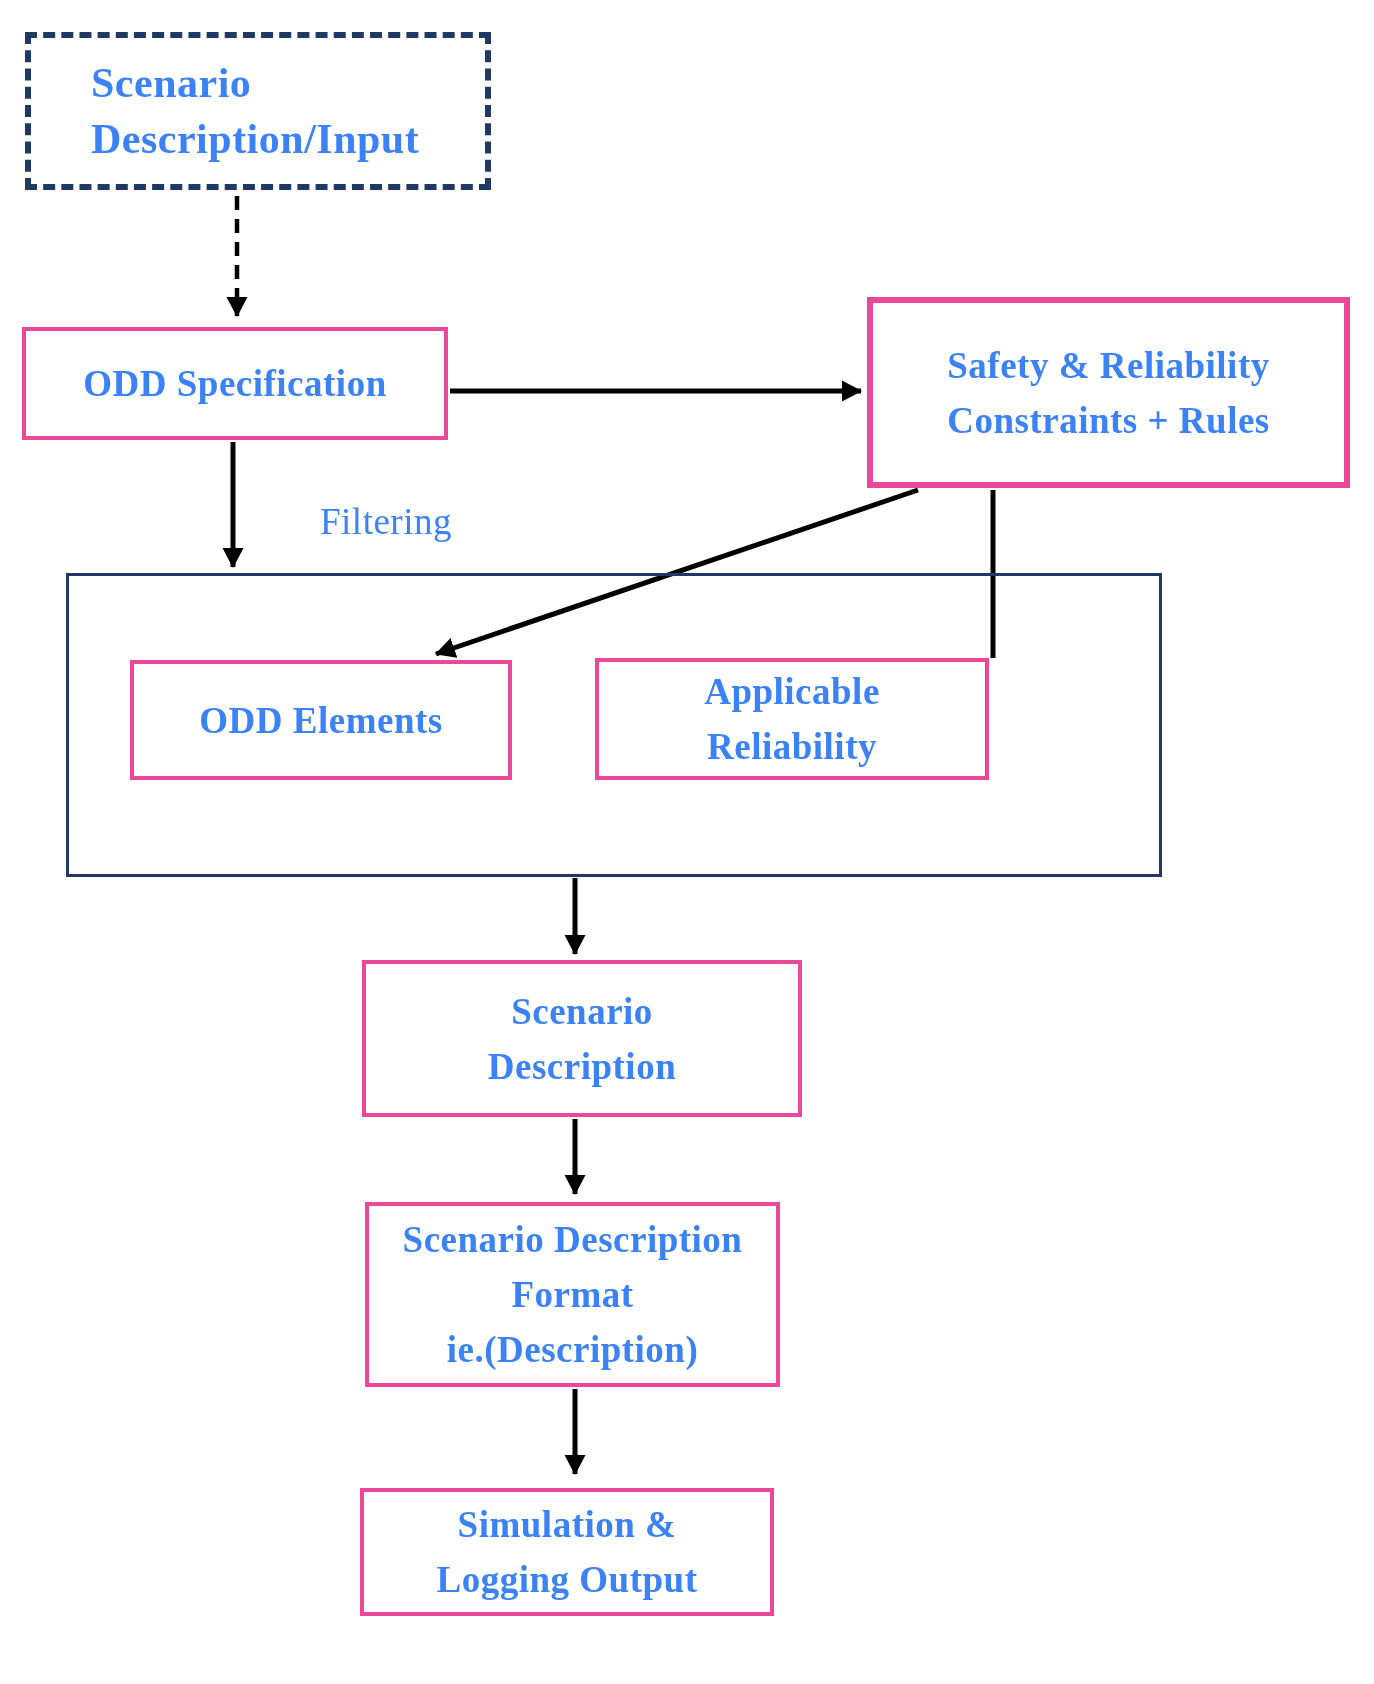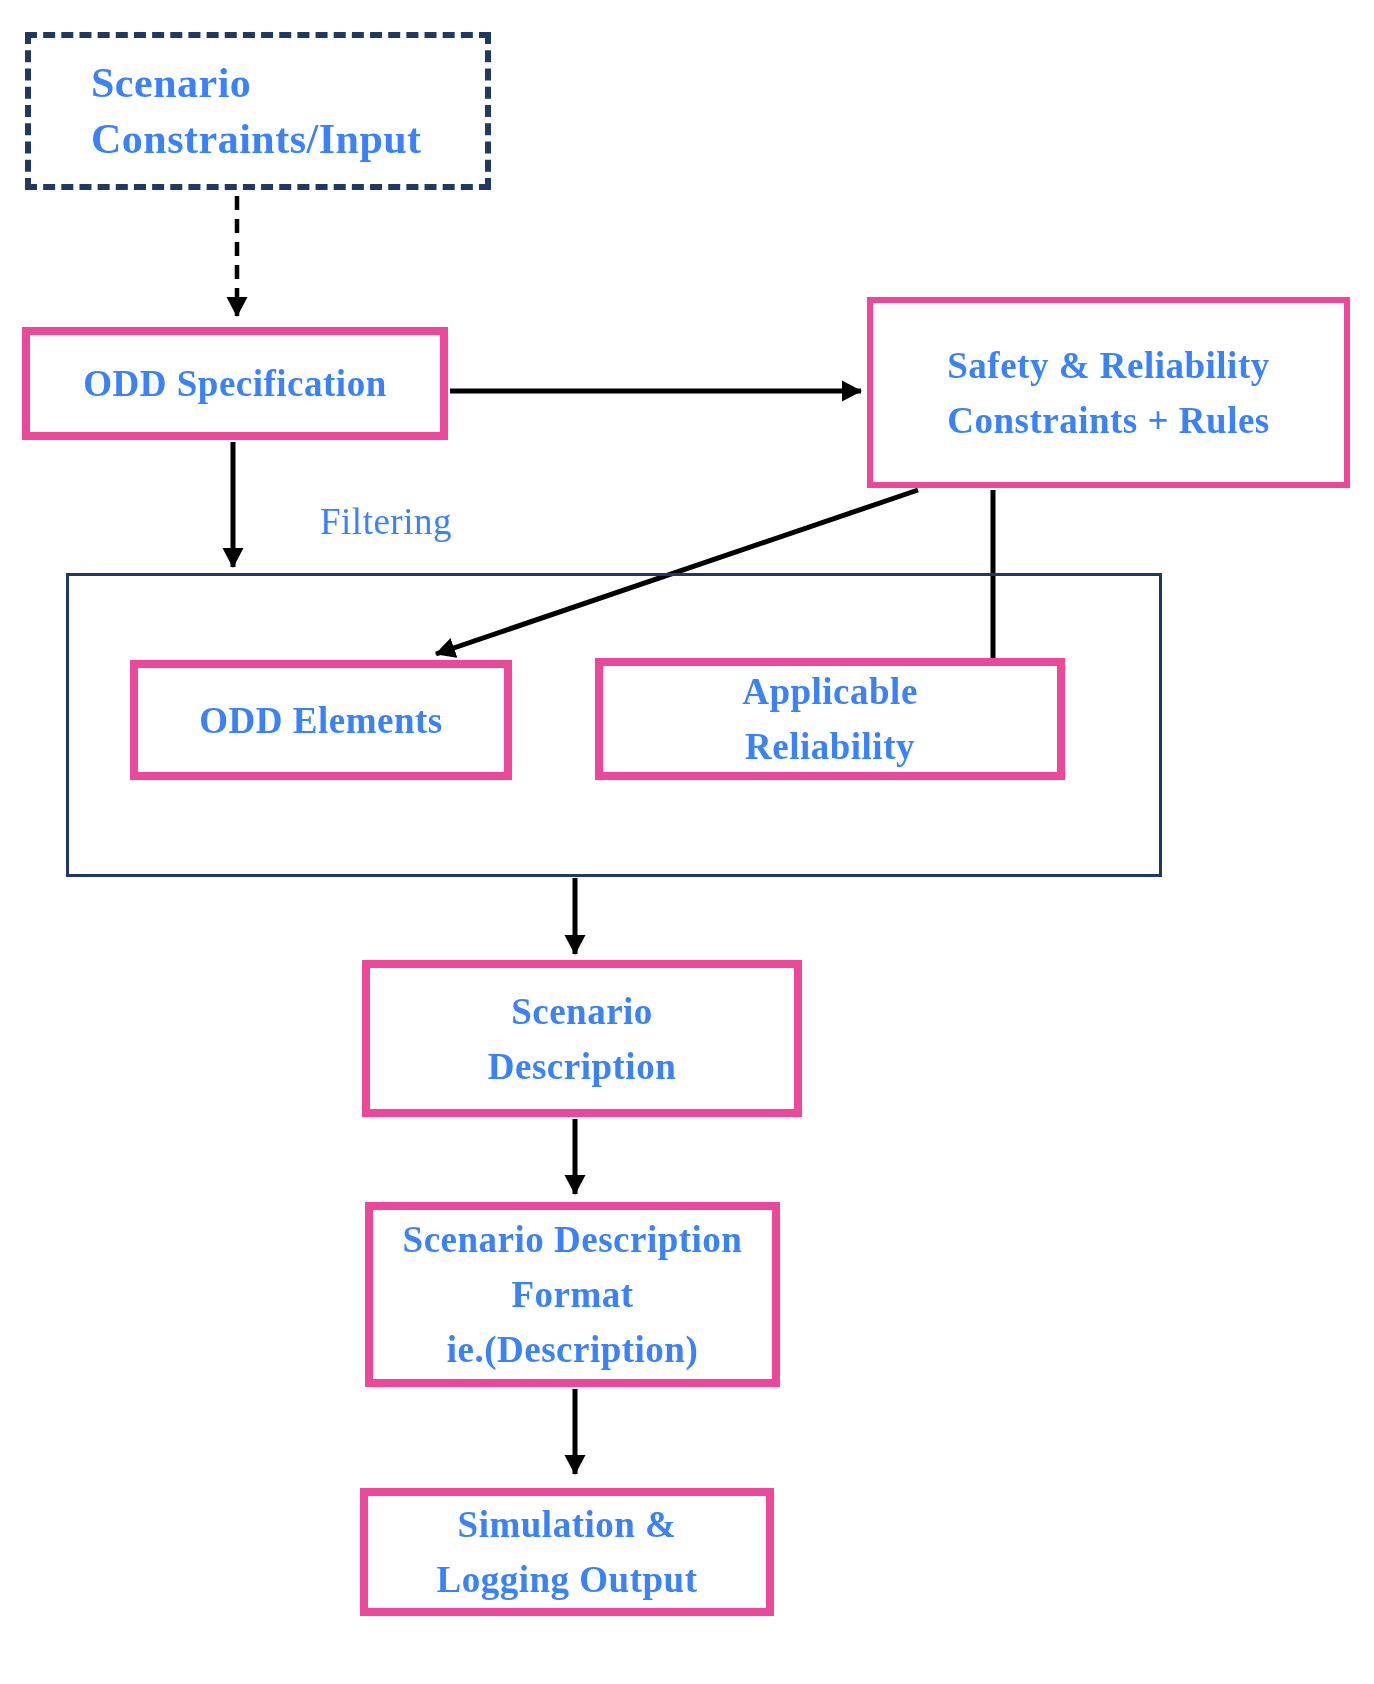--- a/index.html
+++ b/index.html
@@ -31,21 +31,21 @@
     display: flex;
     flex-direction: column;
     justify-content: center;
     align-items: center;
     text-align: center;
     font-weight: bold;
     font-size: 37px;
     line-height: 55px;
     letter-spacing: 0.5px;
   }
-  .box.solid  { border: 8px solid #ec4899; }
+  .box.solid  { border: 4px solid #ec4899; }
   .box.thick  { border-width: 6px; }
   .box.dashed {
     border: 6px dashed #1f3864;
     align-items: flex-start;
     text-align: left;
     padding-left: 60px;
     font-size: 42px;
     line-height: 56px;
   }
   .group-frame {
@@ -87,41 +87,41 @@
 
     <line x1="575" y1="878" x2="575" y2="954" stroke="#000000" stroke-width="5" marker-end="url(#arrowhead)"></line>
 
     <line x1="575" y1="1119" x2="575" y2="1194" stroke="#000000" stroke-width="5" marker-end="url(#arrowhead)"></line>
 
     <line x1="575" y1="1389" x2="575" y2="1474" stroke="#000000" stroke-width="5" marker-end="url(#arrowhead)"></line>
   </svg>
 
   <div class="box dashed" style="left:25px; top:32px; width:466px; height:158px;">
     <div class="line">Scenario</div>
-    <div class="line">Constraints/Input</div>
+    <div class="line">Description/Input</div>
   </div>
 
   <div class="box solid" style="left:22px; top:327px; width:426px; height:113px;">
     <div class="line">ODD Specification</div>
   </div>
 
   <div class="box solid thick" style="left:867px; top:297px; width:483px; height:191px;">
     <div class="line">Safety &amp; Reliability</div>
     <div class="line">Constraints + Rules</div>
   </div>
 
   <div class="float-label" style="left:320px; top:500px; width:200px;">Filtering</div>
 
   <div class="group-frame" style="left:66px; top:573px; width:1096px; height:304px;"></div>
 
   <div class="box solid" style="left:130px; top:660px; width:382px; height:120px;">
     <div class="line">ODD Elements</div>
   </div>
 
-  <div class="box solid" style="left:595px; top:658px; width:470px; height:122px;">
+  <div class="box solid" style="left:595px; top:658px; width:394px; height:122px;">
     <div class="line">Applicable</div>
     <div class="line">Reliability</div>
   </div>
 
   <div class="box solid" style="left:362px; top:960px; width:440px; height:157px;">
     <div class="line">Scenario</div>
     <div class="line">Description</div>
   </div>
 
   <div class="box solid" style="left:365px; top:1202px; width:415px; height:185px;">

